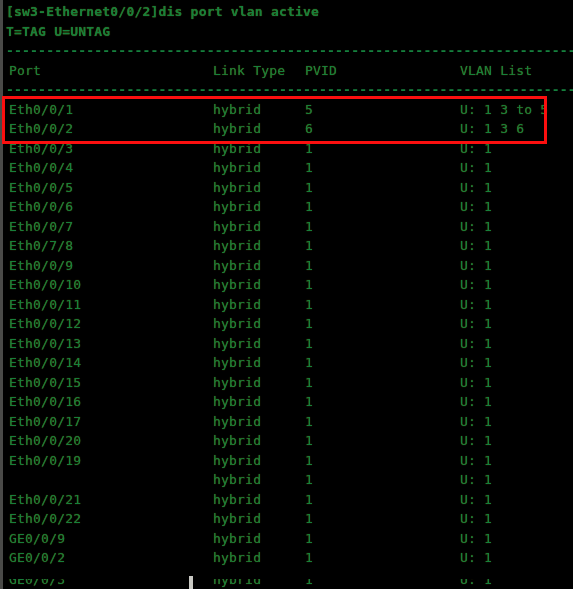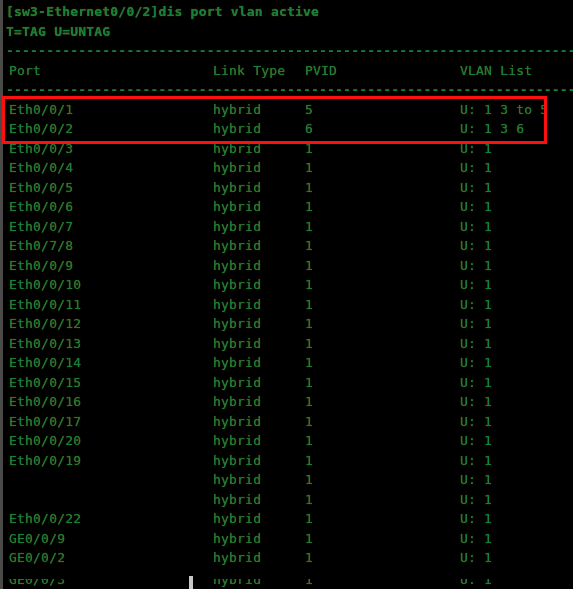--- a/index.html
+++ b/index.html
@@ -241,20 +241,21 @@
           <span class="c-link">hybrid</span>
           <span class="c-pvid">1</span>
           <span class="c-vlan">U: 1</span>
         </div>
         <div class="row">
           <span class="c-link">hybrid</span>
           <span class="c-pvid">1</span>
           <span class="c-vlan">U: 1</span>
         </div>
         <div class="row">
+          <span class="c-port">Eth0/0/21</span>
           <span class="c-link">hybrid</span>
           <span class="c-pvid">1</span>
           <span class="c-vlan">U: 1</span>
         </div>
         <div class="row">
           <span class="c-port">Eth0/0/22</span>
           <span class="c-link">hybrid</span>
           <span class="c-pvid">1</span>
           <span class="c-vlan">U: 1</span>
         </div>

